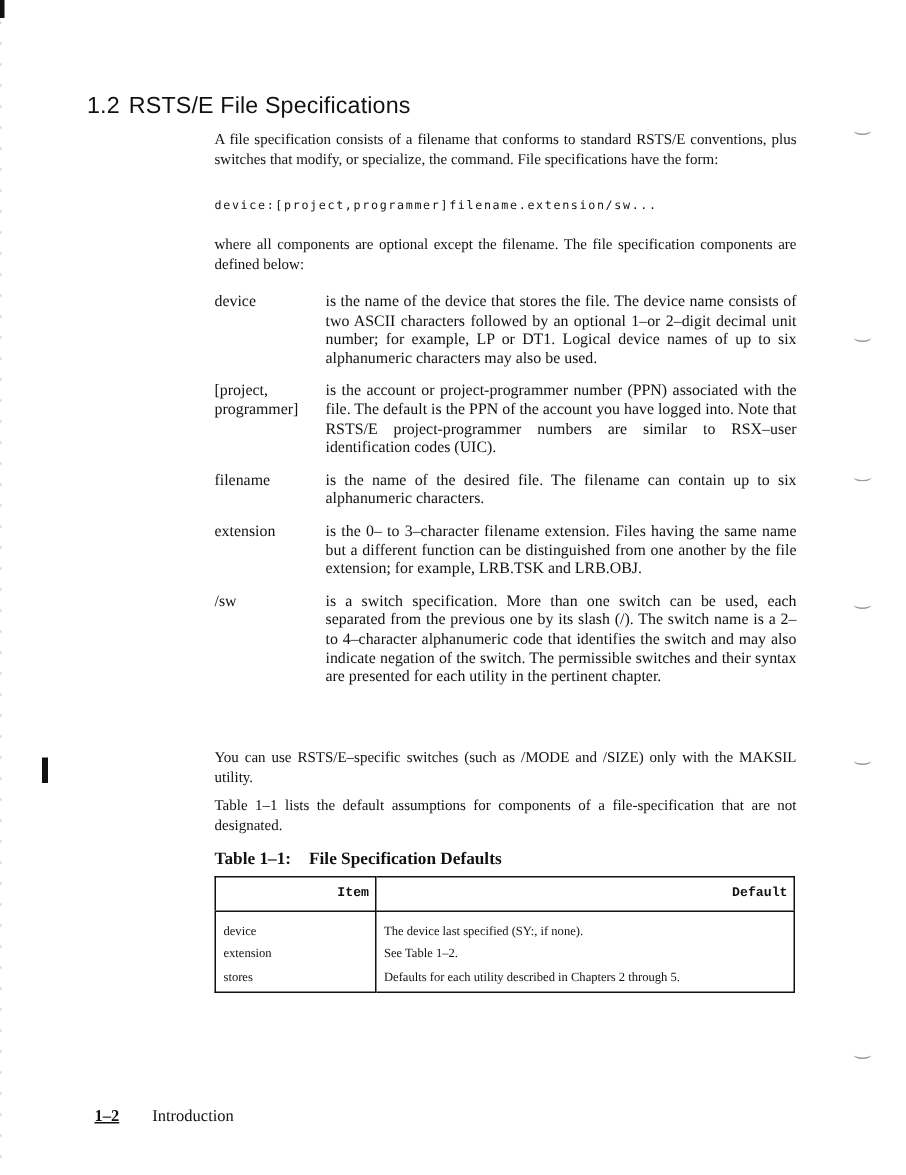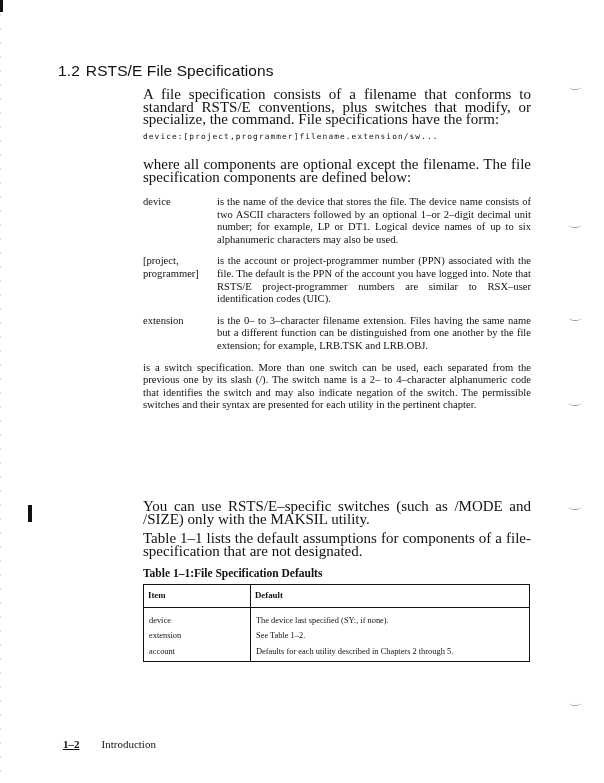--- a/index.html
+++ b/index.html
@@ -11,38 +11,38 @@
     .binding-mark-top { position: absolute; left: 0; top: 0; width: 3px; height: 12px; background: #111; }
     .edge-dots { position: absolute; left: 0; top: 14px; width: 1px; height: 760px;
       background: repeating-linear-gradient(to bottom, #ddd 0 2px, transparent 2px 14px); }
     .change-bar { position: absolute; left: 28px; top: 505px; width: 4px; height: 17px; background: #111; }
     .margin-tick { position: absolute; left: 569px; width: 12px; height: 5px;
       border-bottom: 1px solid #999; border-radius: 0 0 50% 50%; }
 
     .section-heading { position: absolute; left: 58px; top: 62px; font-size: 15.5px; font-weight: normal; letter-spacing: 0.1px; }
     .section-heading .num { margin-right: 6px; }
 
-    .body-block { position: absolute; left: 143px; width: 388px; font-size: 15px; line-height: 12.6px; text-align: justify; }
+    .body-block { position: absolute; left: 143px; width: 388px; font-size: 10px; line-height: 12.6px; text-align: justify; }
     .p-intro { top: 88px; }
     .syntax-line { position: absolute; left: 143px; top: 132px; font-size: 7.8px; letter-spacing: 1.1px; }
     .p-where { top: 158px; }
 
     .def-list { position: absolute; left: 143px; top: 196px; width: 388px; font-size: 10.6px; line-height: 12.6px; }
     .def-row { display: flex; margin-bottom: 9px; }
     .def-term { width: 74px; flex: none; white-space: pre-line; }
     .def-desc { flex: 1; text-align: justify; }
 
     .p-rsts { top: 500px; }
     .p-table-ref { top: 532px; }
 
     .table-title { position: absolute; left: 143px; top: 567px; font-size: 11.5px; font-weight: bold; }
-    .table-title .tnum { }
+    .table-title .tnum { margin-right: 12px; }
 
     .defaults-table { position: absolute; left: 143px; top: 584px; width: 387px; border: 1.2px solid #111; border-collapse: collapse; font-size: 8.4px; line-height: 10.6px; }
-    .defaults-table th { font-weight: bold; text-align: left; padding: 5px 4px 6px; border-bottom: 1.2px solid #111; font-size: 8.8px; }
+    .defaults-table th { font-weight: bold; text-align: right; padding: 5px 4px 6px; border-bottom: 1.2px solid #111; font-size: 8.8px; font-family: Liberation Mono, monospace; }
     .defaults-table th.c1, .defaults-table td.c1 { width: 96px; border-right: 1.2px solid #111; }
     .defaults-table td { vertical-align: top; padding: 3px 5px 2px; text-align: justify; }
     .defaults-table tr.first td { padding-top: 8px; }
     .defaults-table tr.last td { padding-bottom: 4px; }
 
     .footer { position: absolute; left: 63px; top: 738px; font-size: 11px; }
     .footer .page-num { font-weight: bold; margin-right: 22px; text-decoration: underline; }
   </style>
 </head>
 <body>
@@ -71,24 +71,29 @@
   <div class="def-row">
     <div class="def-term">device</div>
     <div class="def-desc">is the name of the device that stores the file. The device name consists of two ASCII characters followed by an optional 1–or 2–digit decimal unit number; for example, LP or DT1. Logical device names of up to six alphanumeric characters may also be used.</div>
   </div>
   <div class="def-row">
     <div class="def-term">[project,
 programmer]</div>
     <div class="def-desc">is the account or project-programmer number (PPN) associated with the file. The default is the PPN of the account you have logged into. Note that RSTS/E project-programmer numbers are similar to RSX–user identification codes (UIC).</div>
   </div>
   <div class="def-row">
+    <div class="def-term">filename</div>
+    <div class="def-desc">is the name of the desired file. The filename can contain up to six alphanumeric characters.</div>
+  </div>
+  <div class="def-row">
     <div class="def-term">extension</div>
     <div class="def-desc">is the 0– to 3–character filename extension. Files having the same name but a different function can be distinguished from one another by the file extension; for example, LRB.TSK and LRB.OBJ.</div>
   </div>
   <div class="def-row">
+    <div class="def-term">/sw</div>
     <div class="def-desc">is a switch specification. More than one switch can be used, each separated from the previous one by its slash (/). The switch name is a 2– to 4–character alphanumeric code that identifies the switch and may also indicate negation of the switch. The permissible switches and their syntax are presented for each utility in the pertinent chapter.</div>
   </div>
 </div>
 
 <p class="body-block p-rsts serif" style="margin:0">You can use RSTS/E–specific switches (such as /MODE and /SIZE) only with the MAKSIL utility.</p>
 
 <p class="body-block p-table-ref serif" style="margin:0">Table 1–1 lists the default assumptions for components of a file-specification that are not designated.</p>
 
 <div class="table-title serif">
   <span class="tnum">Table 1–1:</span><span>File Specification Defaults</span>
@@ -104,21 +109,21 @@
   <tbody>
     <tr class="first">
       <td class="c1">device</td>
       <td>The device last specified (SY:, if none).</td>
     </tr>
     <tr>
       <td class="c1">extension</td>
       <td>See Table 1–2.</td>
     </tr>
     <tr class="last">
-      <td class="c1">account</td>
+      <td class="c1">stores</td>
       <td>Defaults for each utility described in Chapters 2 through 5.</td>
     </tr>
   </tbody>
 </table>
 
 <div class="footer serif">
   <span class="page-num">1–2</span><span>Introduction</span>
 </div>
 
 </body></html>

